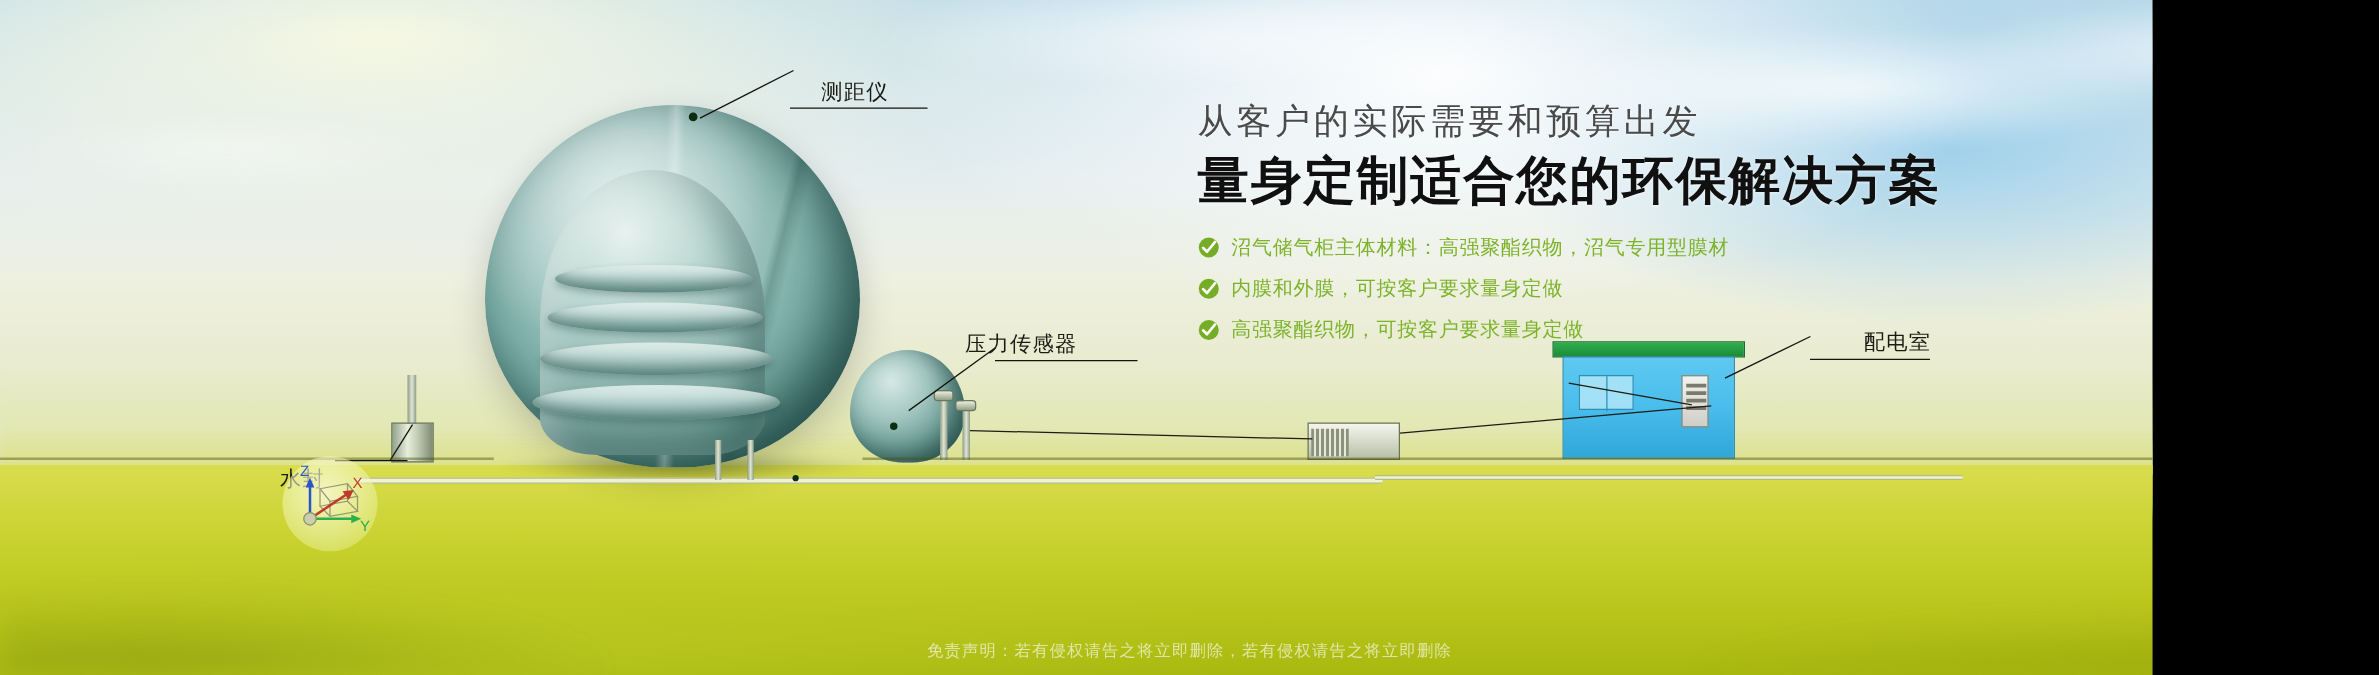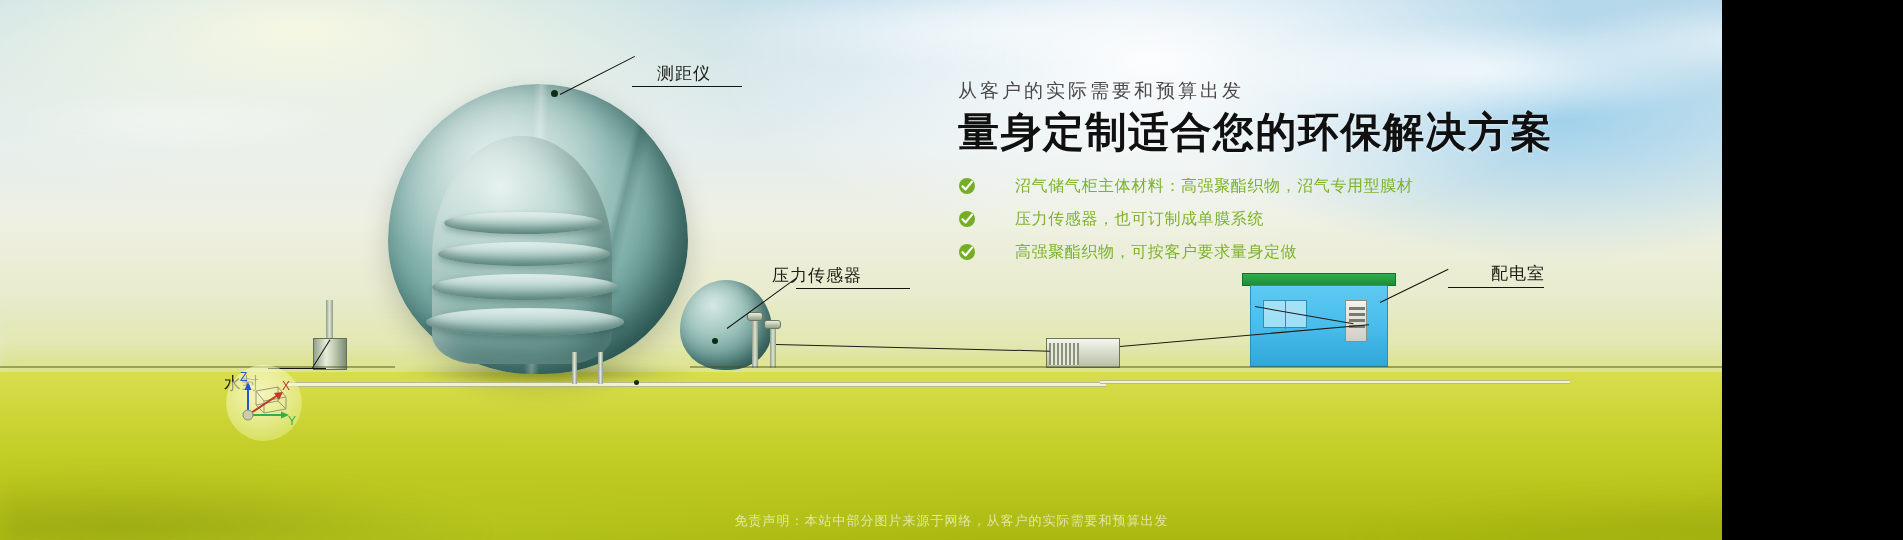--- a/index.html
+++ b/index.html
@@ -146,35 +146,35 @@
 
   
   .gizmo {
     position:absolute; left:226px; top:365px; width:76px; height:76px;
     border-radius:50%; background:radial-gradient(circle at 45% 40%, rgba(255,255,235,.75), rgba(240,245,170,.45) 70%, rgba(225,232,120,.25));
   }
 
   
   .textblock { position:absolute; left:958px; top:78px; width:620px; }
   .subtitle {
-    font-size:19px; color:#4a4a4a; letter-spacing:3px; font-weight:400;
+    font-size:28px; color:#4a4a4a; letter-spacing:3px; font-weight:400;
     text-shadow:0 1px 2px rgba(255,255,255,.6);
   }
   .headline {
     margin-top:6px; font-size:41px; font-weight:bold; color:#101010;
     letter-spacing:1.5px; line-height:1.12;
     text-shadow:0 1px 3px rgba(255,255,255,.55);
   }
   .bullets { margin-top:20px; }
   .bullet { display:flex; align-items:center; margin-bottom:12px; }
   .bullet .tick {
     width:18px; height:18px; margin-right:9px; flex:0 0 18px; position:relative;
   }
   .bullet .tick svg { display:block; }
-  .bullet .btext { font-size:16px; color:#7db32a; letter-spacing:.6px; white-space:nowrap;margin-left:30px; }
+  .bullet .btext { font-size:16px; color:#7db32a; letter-spacing:.6px; white-space:nowrap; }
 
   
   .disclaimer {
     position:absolute; left:0; bottom:10px; width:1903px; text-align:center;
     font-size:13px; color:rgba(255,255,255,.62); letter-spacing:1px;
   }
 </style>
 </head>
 <body>
 
@@ -282,31 +282,31 @@
         <span class="btext">沼气储气柜主体材料：高强聚酯织物，沼气专用型膜材</span>
       </div>
 
       <div class="bullet">
         <span class="tick">
           <svg width="18" height="18" viewBox="0 0 18 18">
             <circle cx="9" cy="9" r="8" fill="#76ad27"></circle>
             <path d="M4.5 9.3 L7.6 12.4 L14 4.6" stroke="#ffffff" stroke-width="2.2" fill="none" stroke-linecap="round" stroke-linejoin="round"></path>
           </svg>
         </span>
-        <span class="btext">压力传感器，也可订制成单膜系统</span>
+        <span class="btext">内膜和外膜，可按客户要求量身定做</span>
       </div>
 
       <div class="bullet">
         <span class="tick">
           <svg width="18" height="18" viewBox="0 0 18 18">
             <circle cx="9" cy="9" r="8" fill="#76ad27"></circle>
             <path d="M4.5 9.3 L7.6 12.4 L14 4.6" stroke="#ffffff" stroke-width="2.2" fill="none" stroke-linecap="round" stroke-linejoin="round"></path>
           </svg>
         </span>
         <span class="btext">高强聚酯织物，可按客户要求量身定做</span>
       </div>
 
     </div>
   </div>
 
-  <div class="disclaimer">免责声明：本站中部分图片来源于网络，从客户的实际需要和预算出发</div>
+  <div class="disclaimer">免责声明：若有侵权请告之将立即删除，若有侵权请告之将立即删除</div>
 
 </div>
 
 </body></html>

